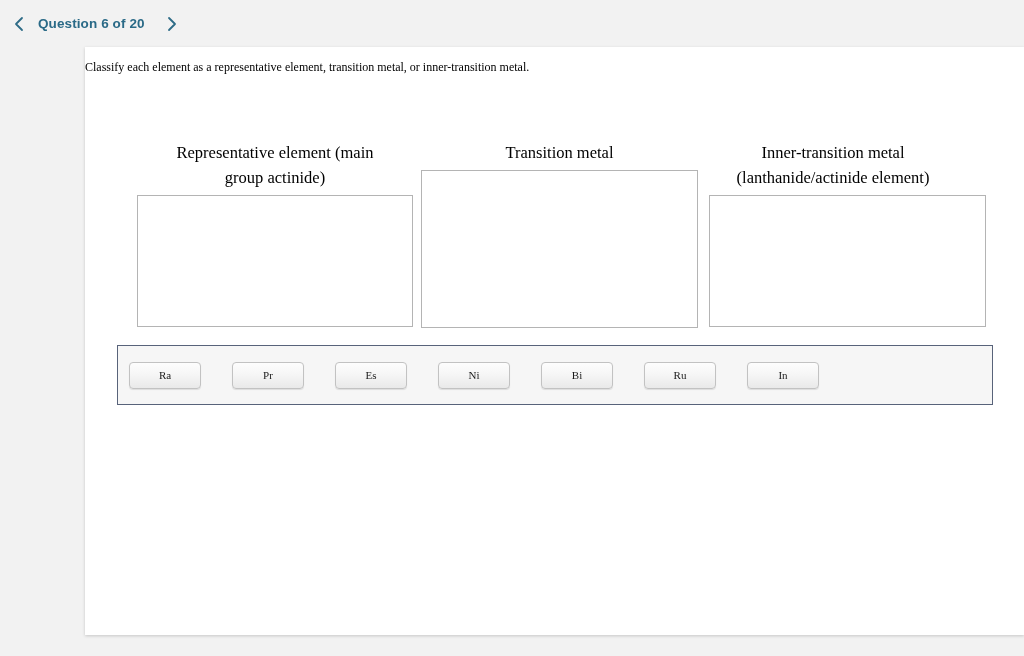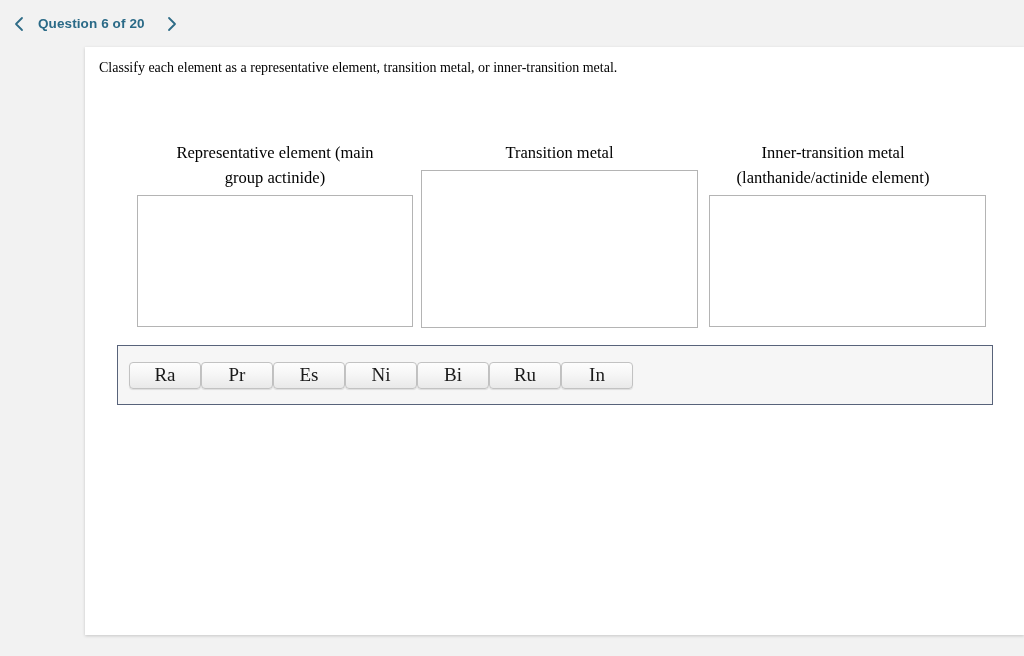--- a/index.html
+++ b/index.html
@@ -53,24 +53,24 @@
     top: 47px;
     width: 939px;
     height: 588px;
     background: #ffffff;
     box-shadow: 0 1px 3px rgba(0,0,0,0.18);
     box-sizing: border-box;
   }
 
   #question-prompt {
     position: absolute;
-    left: 14px;
+    left: 0;
     top: 13px;
     font-family: "Liberation Serif", serif;
-    font-size: 14px;
+    font-size: 12px;
     color: #000000;
     white-space: nowrap;
   }
 
   
   .drop-column {
     position: absolute;
   }
   .drop-header {
     font-family: "Liberation Serif", serif;
@@ -118,29 +118,30 @@
     height: 58px;
     background: #f6f6f6;
     display: flex;
     align-items: center;
     padding-left: 11px;
     box-sizing: border-box;
   }
   .answer-tile {
     width: 72px;
     height: 27px;
+    margin-right: 31px;
     border: 1px solid #c2c2c2;
     border-radius: 4px;
     background: linear-gradient(to bottom, #fdfdfd 0%, #f6f6f6 45%, #e9e9e9 100%);
     box-shadow: 0 1px 1px rgba(0,0,0,0.10);
     display: flex;
     align-items: center;
     justify-content: center;
     font-family: "Liberation Serif", serif;
-    font-size: 19px;
+    font-size: 11px;
     color: #1a1a1a;
     cursor: pointer;
     box-sizing: border-box;
   }
 </style>
 </head>
 <body>
 
 <div id="top-bar">
   <div class="nav-chevron">

